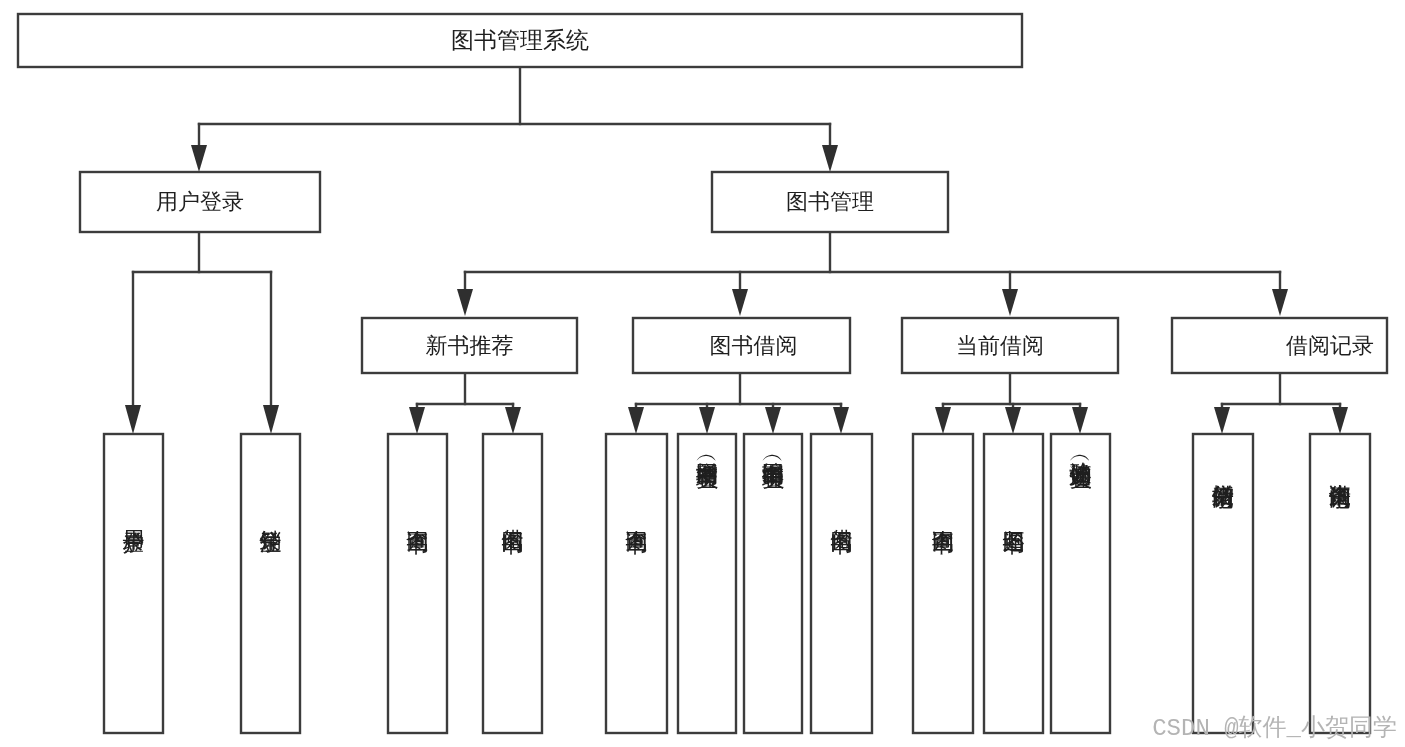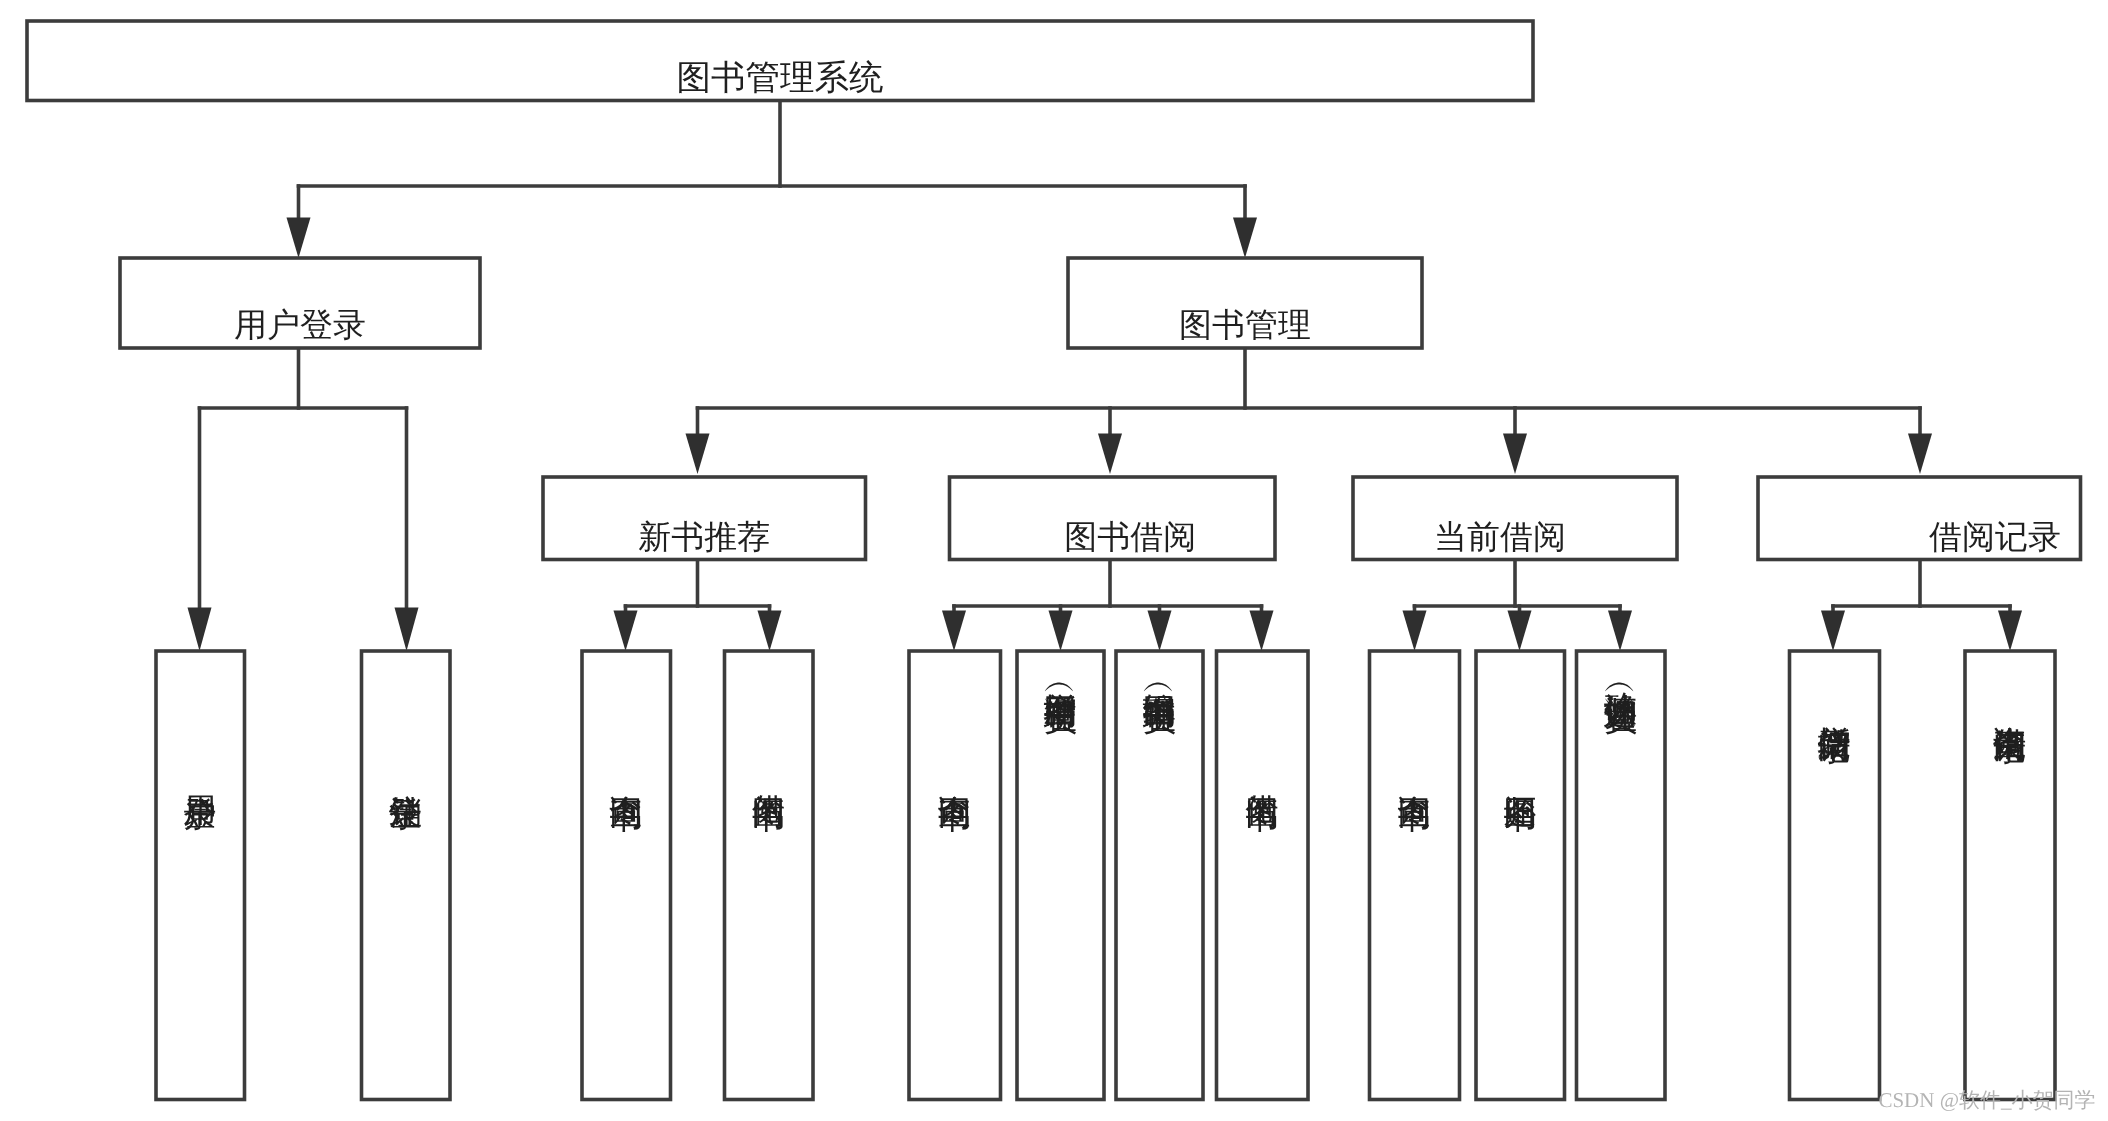--- a/index.html
+++ b/index.html
@@ -55,39 +55,39 @@
     font-family: "Liberation Sans", "DejaVu Sans", sans-serif;
     font-size: 22px;
     line-height: 1.08;
     letter-spacing: 1px;
     color: #1f1f1f;
     white-space: nowrap;
   }
   .hlabel-wrap {
     position: absolute;
     display: flex;
-    align-items: flex-end;
+    align-items: center;
     justify-content: center;
     pointer-events: none;
   }
   .hlabel-text {
     font-family: "Liberation Sans", "DejaVu Sans", sans-serif;
     font-size: 22px;
     color: #1f1f1f;
     white-space: nowrap;
   }
   .title-text {
     font-size: 23px;
   }
   #watermark {
     position: absolute;
     right: 8px;
     bottom: 4px;
-    font-family: Liberation Serif, serif;
-    font-size: 14px;
+    font-family: Liberation Mono, monospace;
+    font-size: 24px;
     color: #b4b4b4;
     white-space: nowrap;
     pointer-events: none;
   }
 </style>
 </head>
 <body>
 
 <div id="diagram-root">
 

